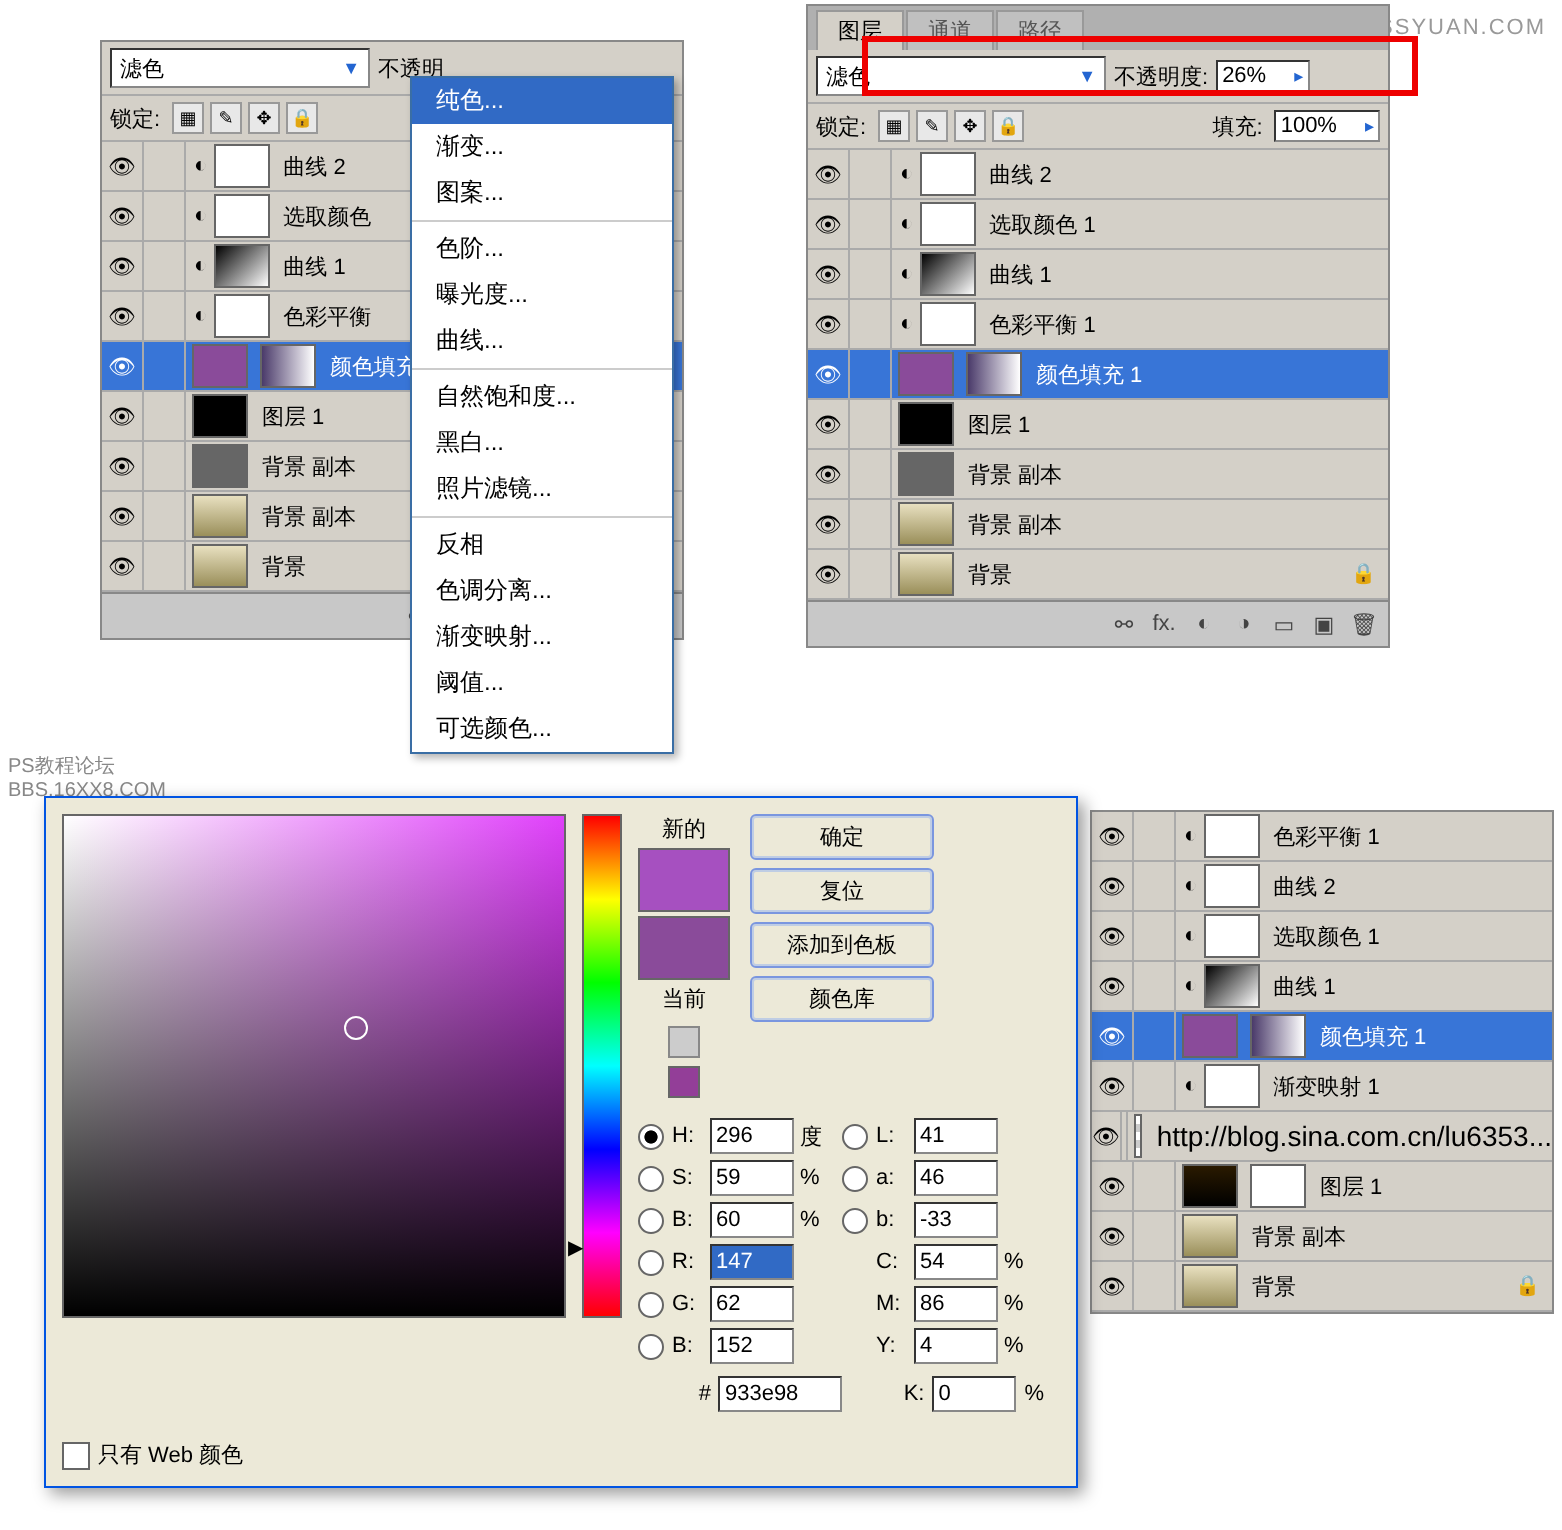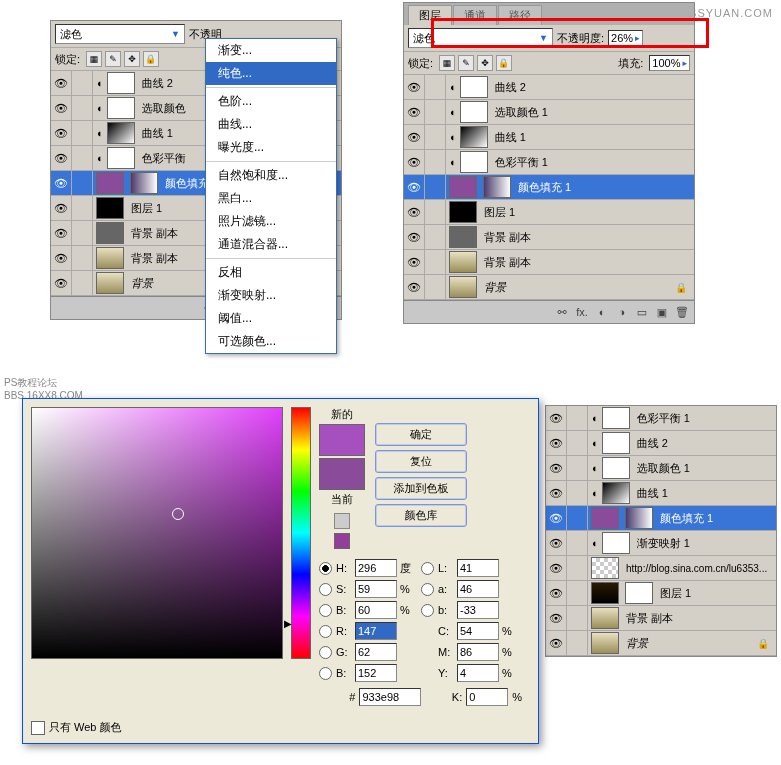--- a/index.html
+++ b/index.html
@@ -4,62 +4,62 @@
 <style>
 body{margin:0;background:#fff;font-family:"Microsoft YaHei",SimSun,sans-serif;font-size:11px;color:#000;width:781px;height:765px;position:relative;overflow:hidden}
 .panel{position:absolute;background:#d4d0c8;border:1px solid #888}
 .tabs{display:flex;background:#b0b0b0;padding:2px 0 0 4px;gap:0;font-size:11px}
 .tab{padding:2px 10px;background:#d4d0c8;border:1px solid #999;border-bottom:none;margin-right:1px;cursor:pointer}
 .tab.inactive{background:#c0c0c0;color:#555}
 .blendrow{display:flex;align-items:center;padding:3px 4px;gap:4px;border-bottom:1px solid #aaa}
 .blend{flex:0 0 auto;width:120px;height:18px;border:1px inset #888;background:#fff;display:flex;align-items:center;justify-content:space-between;padding:0 4px}
 .arrow{color:#2365d1;font-size:9px}
 .oplabel{font-size:11px}
-.opval{display:inline-flex;align-items:center;border:1px inset #888;background:#fff;padding:1px 2px;gap:2px}
+.opval{display:inline-flex;align-items:center;border:1px inset #888;background:#fff;padding:1px 2px;gap:14px}
 .lockrow{display:flex;align-items:center;padding:3px 4px;gap:6px;border-bottom:1px solid #aaa;font-size:11px}
 .lockicons{display:flex;gap:3px}
 .lockicons span{width:14px;height:14px;border:1px solid #999;display:inline-flex;align-items:center;justify-content:center;font-size:9px;background:#e8e8e8}
 .layerlist{background:#d4d0c8}
 .layer{display:flex;align-items:center;height:24px;border-bottom:1px solid #aaa}
 .layer.selected{background:#3875d7;color:#fff}
 .layer.selected .lname{color:#fff}
 .eye{width:20px;height:24px;border-right:1px solid #aaa;display:flex;align-items:center;justify-content:center;font-size:11px}
 .linkarea{width:20px;height:24px;border-right:1px solid #aaa}
 .thumb{width:26px;height:20px;border:1px solid #666;margin:0 3px;background:#fff;display:inline-flex}
 .thumb.mask{background:#fff}
 .thumb.black{background:#000}
 .thumb.grey{background:#666}
 .thumb.checker{background:repeating-conic-gradient(#ccc 0 25%,#fff 0 50%) 0 0/8px 8px}
 .thumb.img{background:linear-gradient(#e8e0c0,#9a8f5a)}
 .thumb.purple{background:#8a4b9a}
 .thumb.dark{background:linear-gradient(#2a1a00,#000)}
 .thumb.grad{background:linear-gradient(to right,#4a3a6a,#fff)}
 .thumb.curves{background:linear-gradient(135deg,#000,#fff)}
 .lname{font-size:11px;padding-left:4px}
-.italic{font-style:italic}
+.italic{}
 .lock{margin-left:auto;margin-right:6px;font-size:10px;color:#666}
 .bottombar{display:flex;gap:2px;padding:3px;background:#c8c8c8;border-top:1px solid #888;justify-content:flex-end}
 .bottombar span{width:18px;height:16px;display:inline-flex;align-items:center;justify-content:center;font-size:11px;color:#444}
 .menu{position:absolute;background:#fff;border:1px solid #3a6ea5;box-shadow:2px 2px 4px rgba(0,0,0,.3);min-width:130px;z-index:50}
 .menuitem{padding:3px 18px 3px 12px;font-size:12px;white-space:nowrap}
 .menuitem.selected{background:#316ac5;color:#fff}
 .menusep{border-top:1px solid #ccc;margin:2px 0}
 .dlg{position:absolute;border:1px solid #0054e3;background:#ece9d8;box-shadow:3px 3px 8px rgba(0,0,0,.4);z-index:40}
 .titlebar{height:26px;background:linear-gradient(#3a93ff,#0054e3);color:#fff;display:flex;align-items:center;padding:0 4px 0 8px;font-size:12px;font-weight:bold}
 .closebtn{margin-left:auto;width:20px;height:20px;background:#e55a3c;border:1px solid #fff;color:#fff;display:flex;align-items:center;justify-content:center;border-radius:3px}
 .dlgbody{display:flex;padding:8px;gap:8px}
 .colorfield{width:250px;height:250px;border:1px solid #666;position:relative;background:linear-gradient(to top,#000,transparent),linear-gradient(to right,#fff,#e040fb)}
 .marker{position:absolute;width:10px;height:10px;border:1px solid #fff;border-radius:50%;left:140px;top:100px}
 .huebar{width:18px;height:250px;background:linear-gradient(#f00,#ff0,#0f0,#0ff,#00f,#f0f,#f00);border:1px solid #666;position:relative}
 .huetri{position:absolute;left:-8px;color:#000;font-size:10px}
 .swatches{display:flex;flex-direction:column;align-items:center;gap:2px;font-size:11px}
 .sw{width:44px;height:30px;border:1px solid #666}
 .sw.new{background:#a650c0}
 .sw.cur{background:#8a4b9a}
-.buttons{display:flex;flex-direction:column;gap:4px;margin-top:16px}
+.buttons{display:flex;flex-direction:column;gap:4px;margin-top:0}
 .btn{border:1px solid #7a96df;background:#ece9d8;padding:3px 10px;font-size:11px;border-radius:3px;min-width:70px;text-align:center;box-shadow:0 0 0 1px #bfcde4 inset}
 .values{display:grid;grid-template-columns:14px 16px 42px 18px 14px 16px 42px 18px;gap:3px 3px;align-items:center;font-size:11px;margin-top:10px}
 .radio{width:11px;height:11px;border:1px solid #666;border-radius:50%;display:inline-block;background:#fff}
 .radio.on{background:radial-gradient(#000 0 40%,#fff 45%)}
 .num{width:36px;height:16px;border:1px inset #888;background:#fff;padding:0 2px;font-size:11px}
 .num.sel{background:#316ac5;color:#fff}
 .unit{font-size:11px}
 .hexrow{display:flex;align-items:center;gap:4px;margin-top:6px;font-size:11px}
 .webonly{display:flex;align-items:center;gap:4px;margin-top:6px;font-size:11px;padding-left:8px}
 .checkbox{width:12px;height:12px;border:1px solid #666;background:#fff}
@@ -161,33 +161,34 @@
       <span>fx.</span>
       <span>◐</span>
       <span>◑</span>
       <span>▭</span>
       <span>▣</span>
       <span>🗑</span>
     </div>
 </div>
 
 <div class="menu" style="left:205px;top:38px">
+  <div class="menuitem selected">纯色...</div>
   <div class="menuitem">渐变...</div>
-  <div class="menuitem selected">纯色...</div>
+  <div class="menuitem">图案...</div>
   <div class="menusep"></div>
   <div class="menuitem">色阶...</div>
+  <div class="menuitem">曝光度...</div>
   <div class="menuitem">曲线...</div>
-  <div class="menuitem">曝光度...</div>
   <div class="menusep"></div>
   <div class="menuitem">自然饱和度...</div>
   <div class="menuitem">黑白...</div>
   <div class="menuitem">照片滤镜...</div>
-  <div class="menuitem">通道混合器...</div>
   <div class="menusep"></div>
   <div class="menuitem">反相</div>
+  <div class="menuitem">色调分离...</div>
   <div class="menuitem">渐变映射...</div>
   <div class="menuitem">阈值...</div>
   <div class="menuitem">可选颜色...</div>
 </div>
 
 <div class="panel" style="left:403px;top:2px;width:290px">
   <div class="tabs">
     <div class="tab">图层</div>
     <div class="tab inactive">通道</div>
     <div class="tab inactive">路径</div>
@@ -333,21 +334,21 @@
         <div class="eye">👁</div>
         <div class="linkarea"></div>
         <span style="margin-left:4px">◐</span>
         <div class="thumb mask"></div>
         <span class="lname">渐变映射 1</span>
       </div>
     <div class="layer">
         <div class="eye">👁</div>
         <div class="linkarea"></div>
         <div class="thumb checker"></div>
-        <span class="lname" style="font-size:10px">http://blog.sina.com.cn/lu6353...</span>
+        <span class="lname" style="font-size:14px">http://blog.sina.com.cn/lu6353...</span>
       </div>
     <div class="layer">
         <div class="eye">👁</div>
         <div class="linkarea"></div>
         <div class="thumb dark"></div>
         <div class="thumb mask"></div>
         <span class="lname">图层 1</span>
       </div>
     <div class="layer">
         <div class="eye">👁</div>

